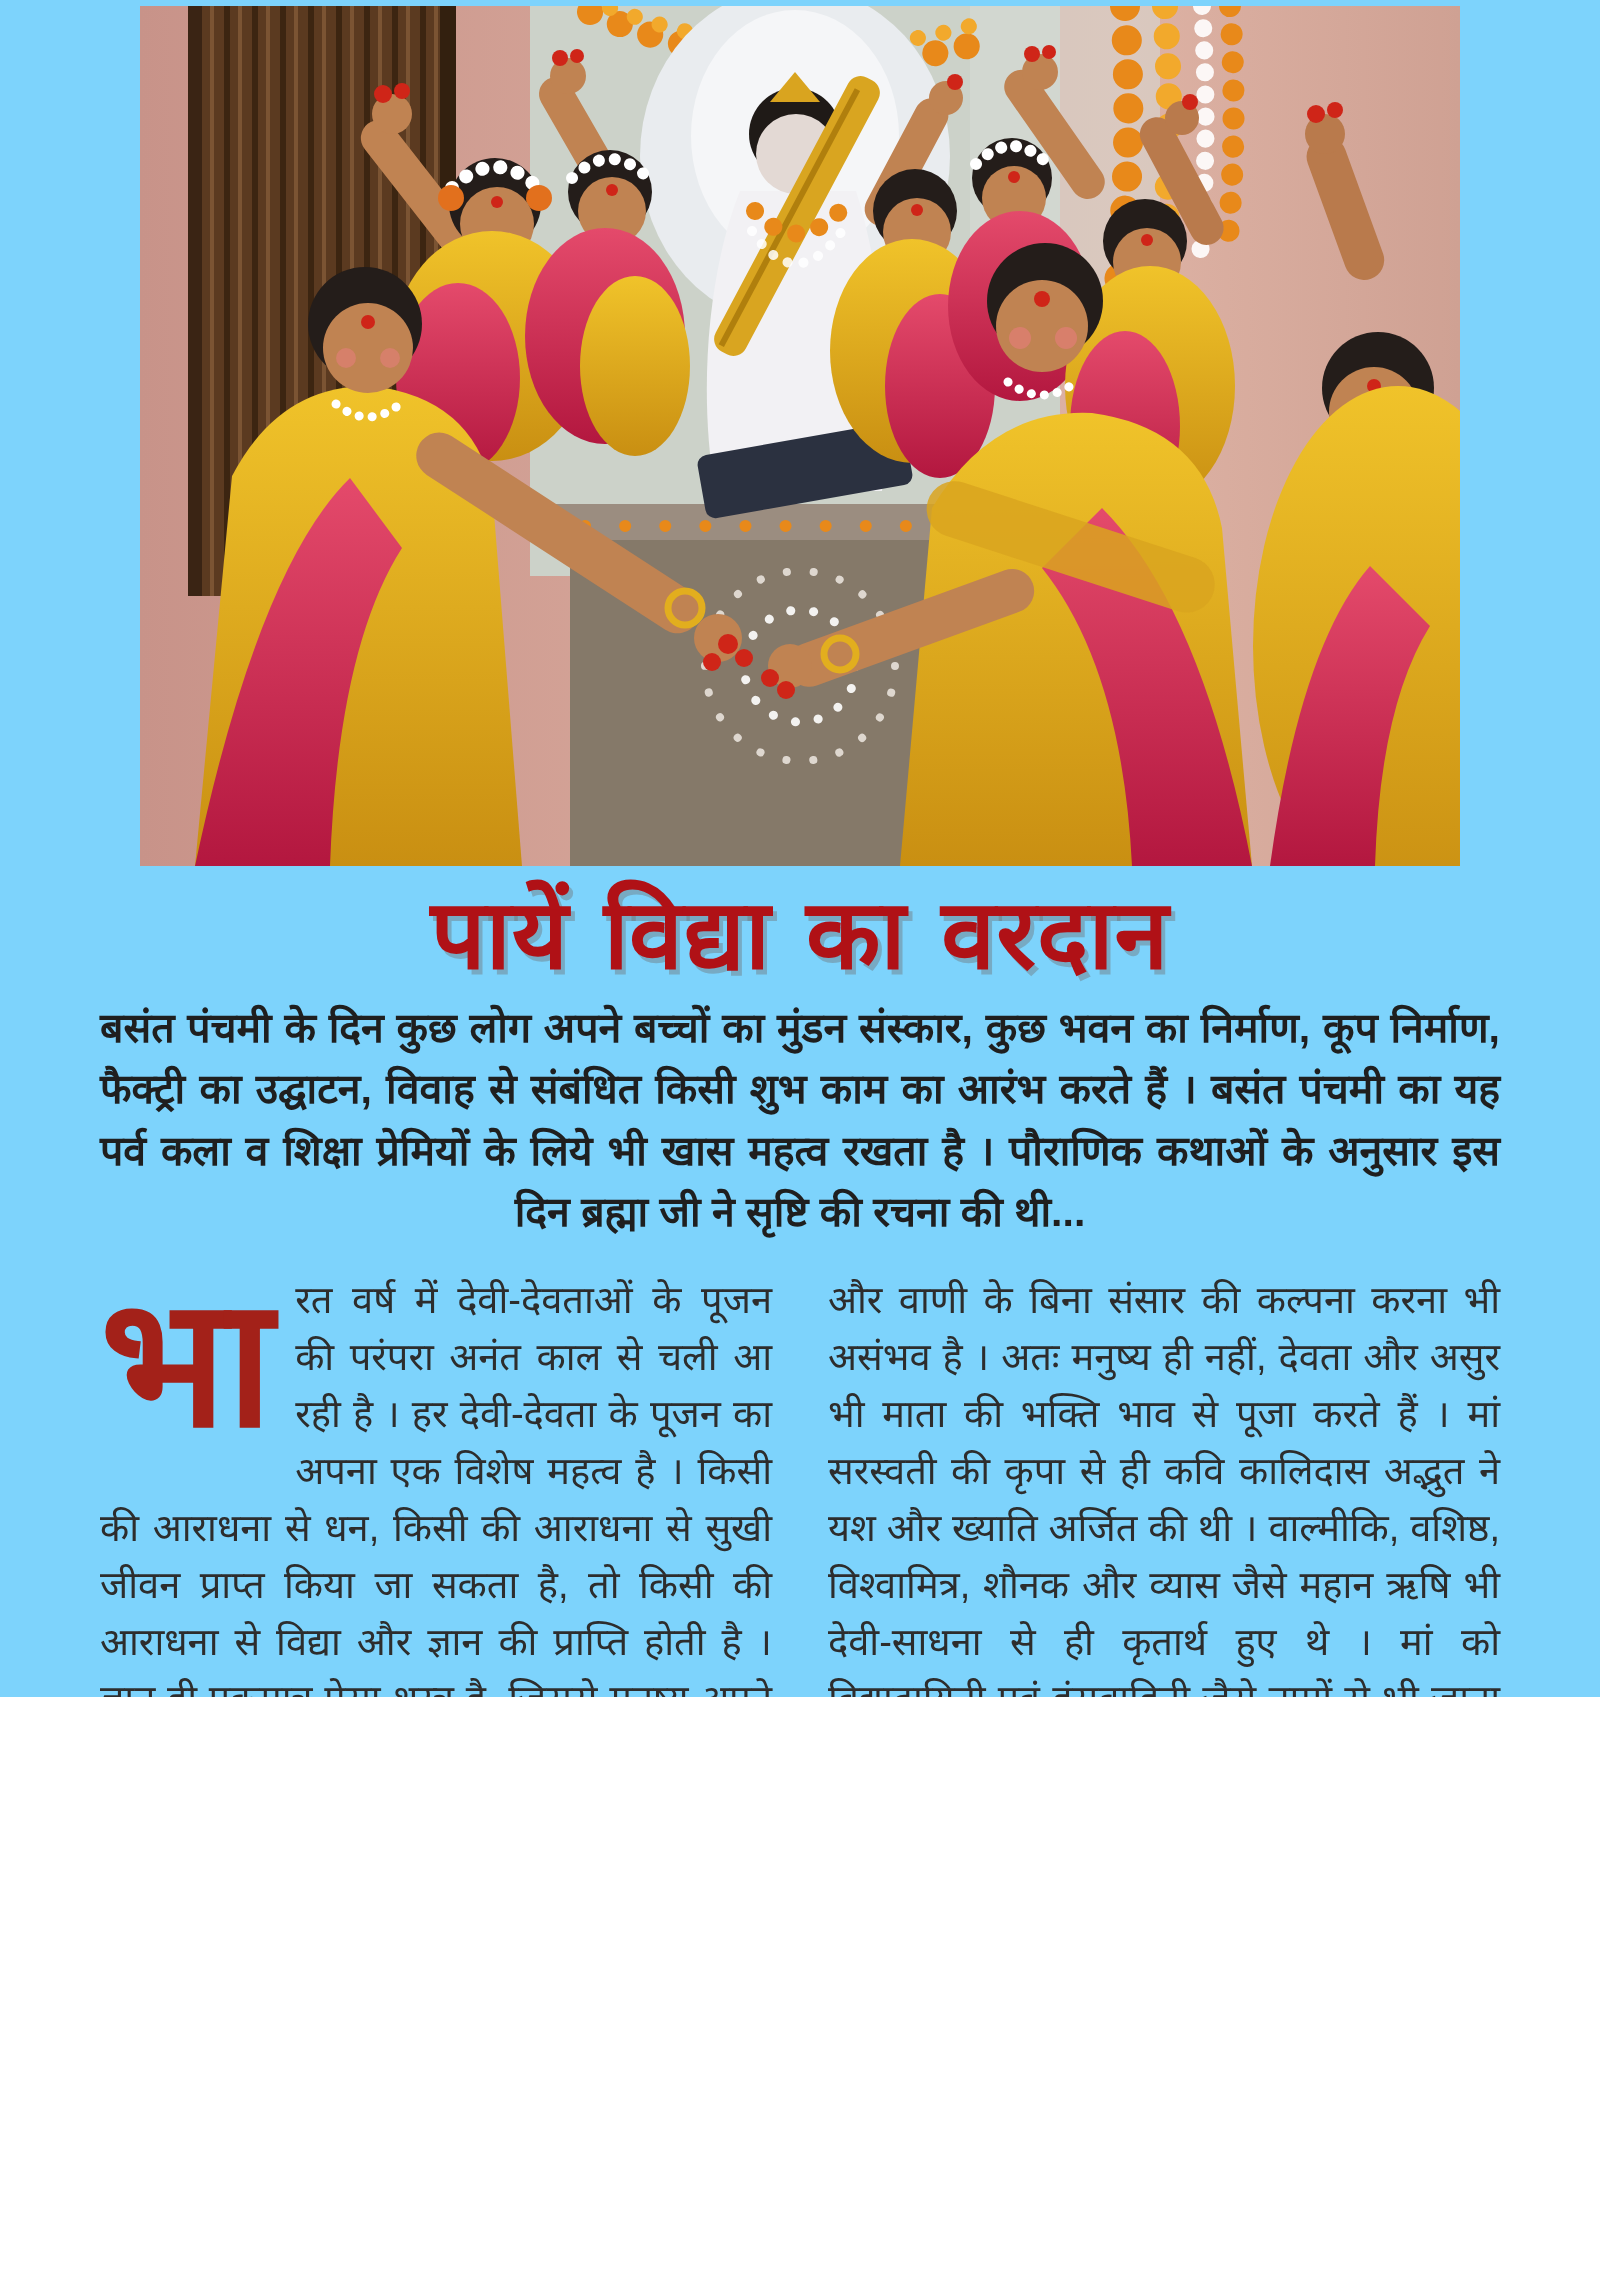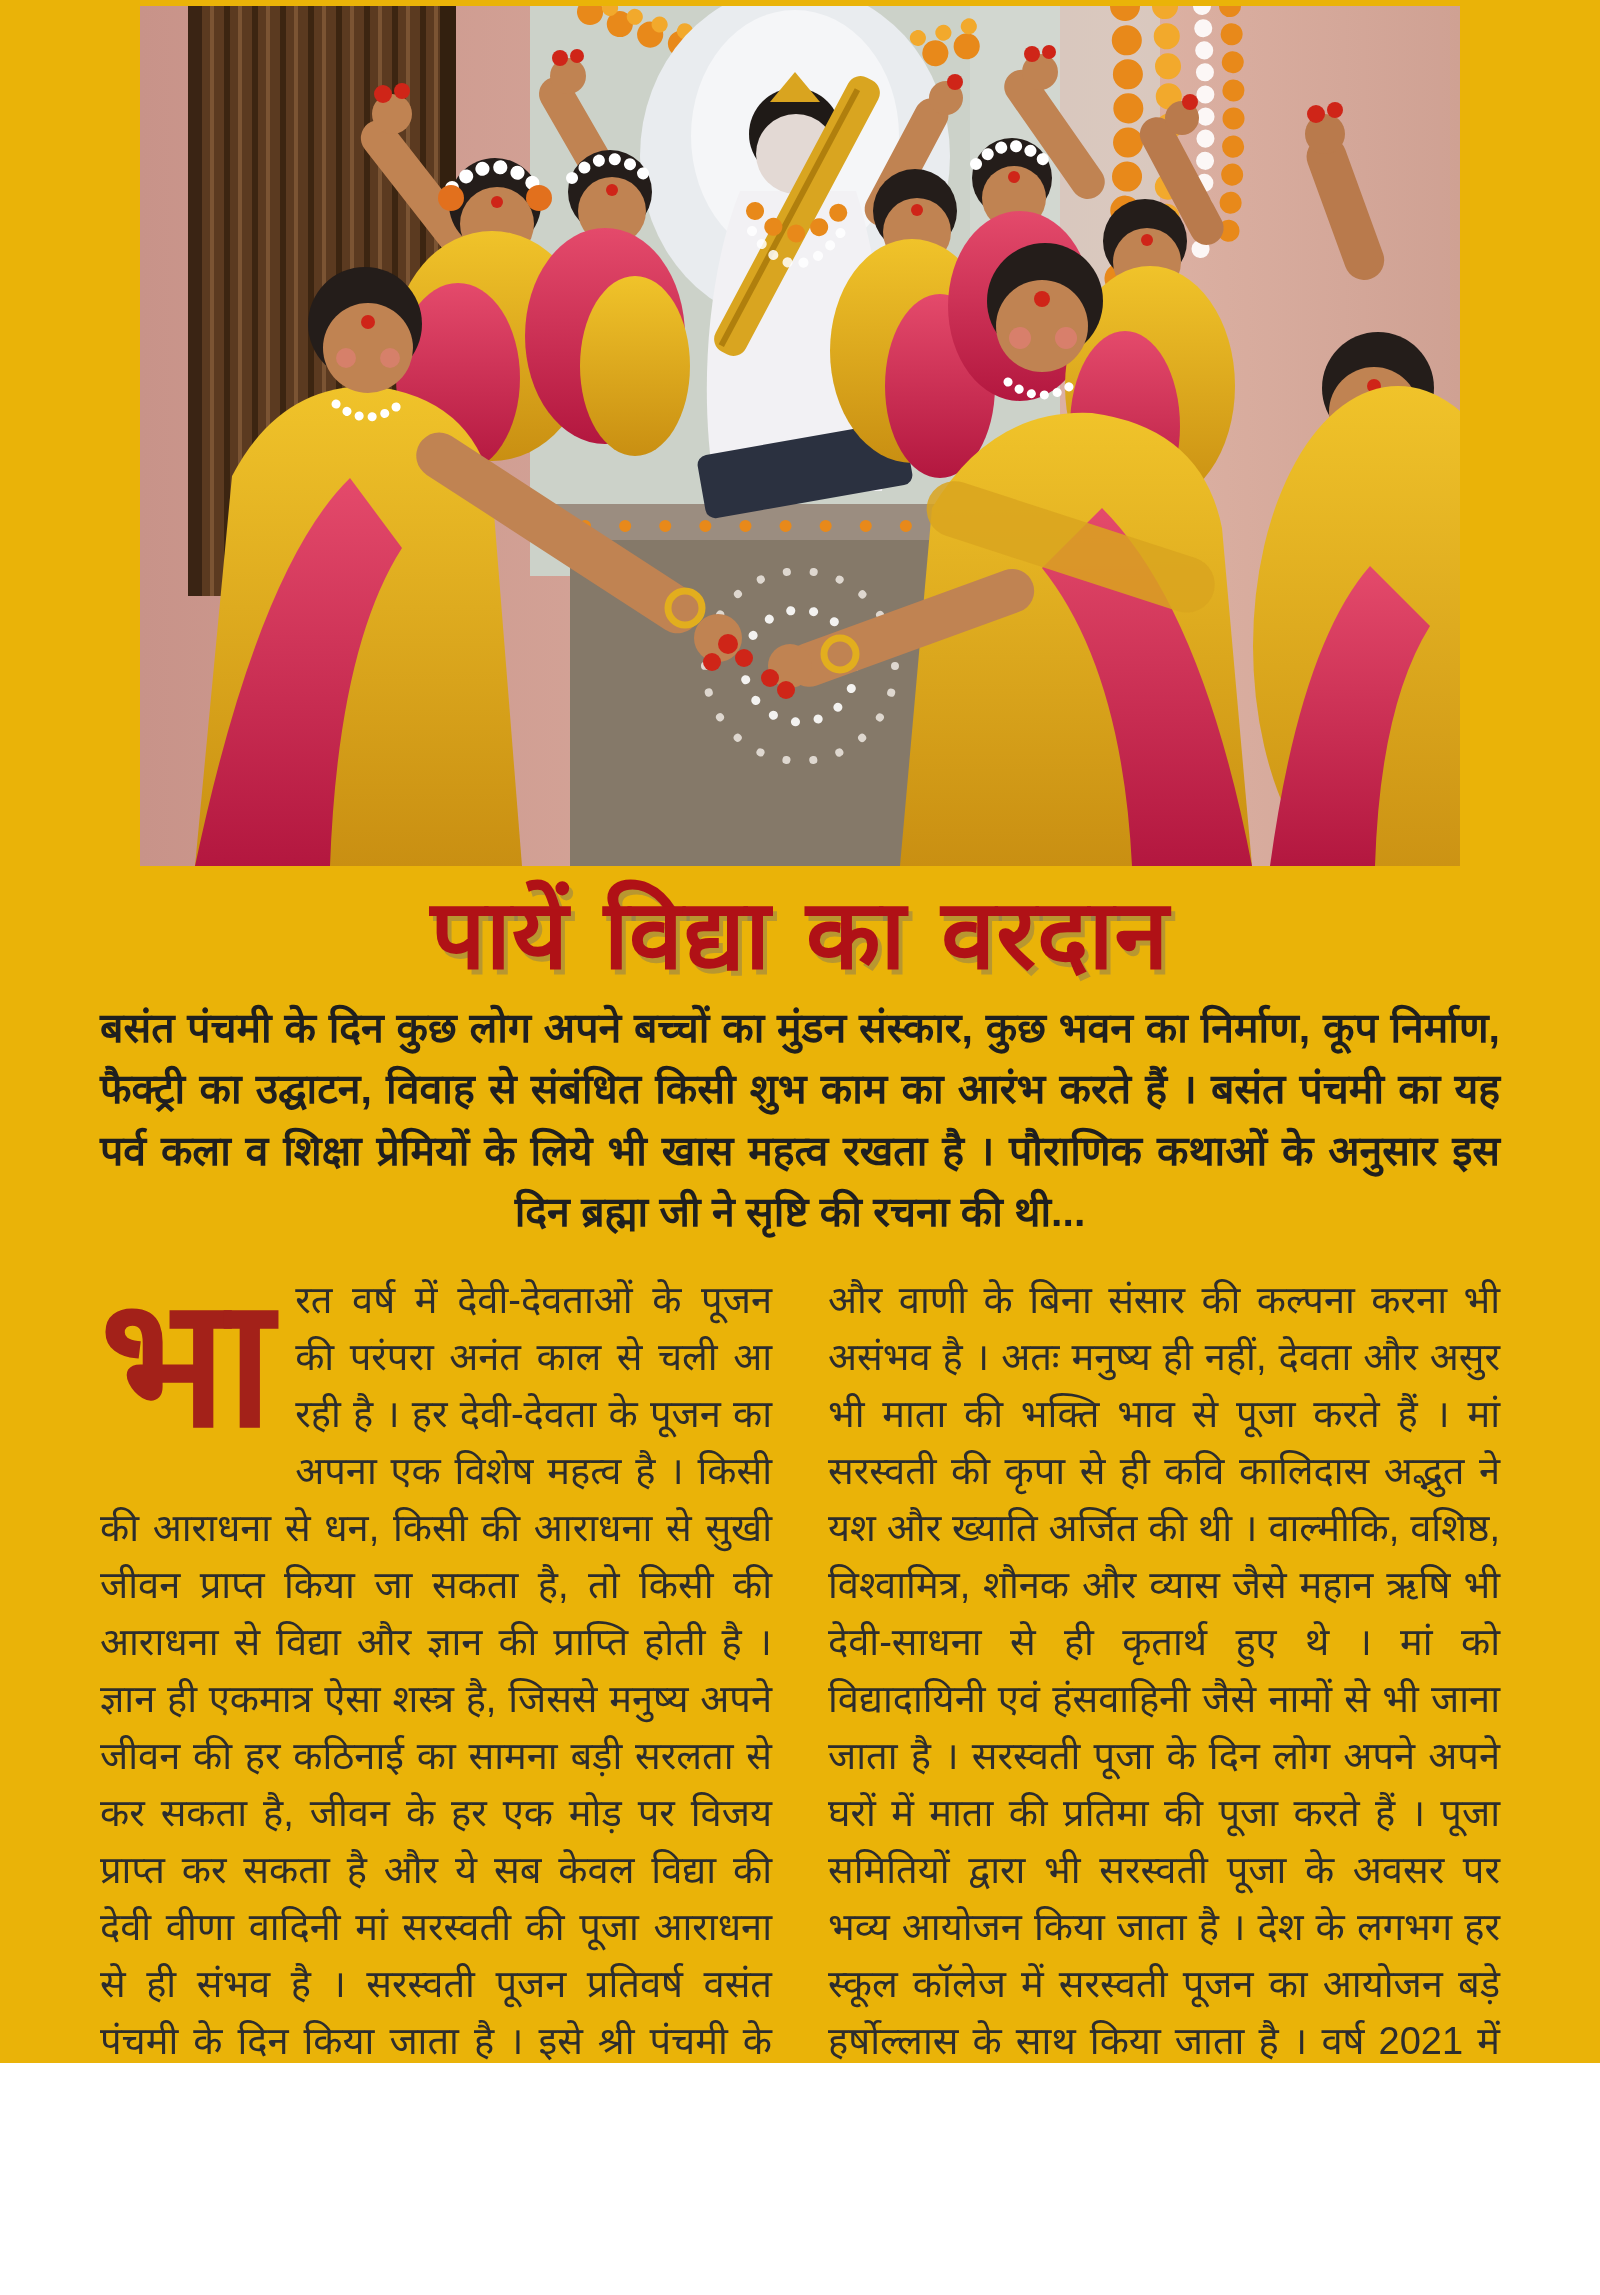--- a/index.html
+++ b/index.html
@@ -1,20 +1,20 @@
 <!DOCTYPE html>
 <html style="--headline-red: #b01116; --dropcap-red: #a32119; --footer-red: #9e1f1f; --body-text: #2d2d2d; --photo-gold: #e8b81f; --photo-magenta: #cf2a52; --photo-marigold: #e8891a;"><head>
 <meta charset="utf-8">
 <style>
   html,body { margin:0; padding:0; background:#ffffff; }
   .page {
     position:relative;
     width:1600px;
-    height:2063px;
-    background:#eab308;
+    height:1697px;
+    background:#7dd3fc;
     overflow:hidden;
     font-family:"Liberation Sans","DejaVu Sans",sans-serif;
   }
   .photo-wrap {
     width:1320px;
     height:860px;
     margin:6px auto 0 auto;
     overflow:hidden;
   }
   .photo-wrap svg { display:block; width:100%; height:100%; }

